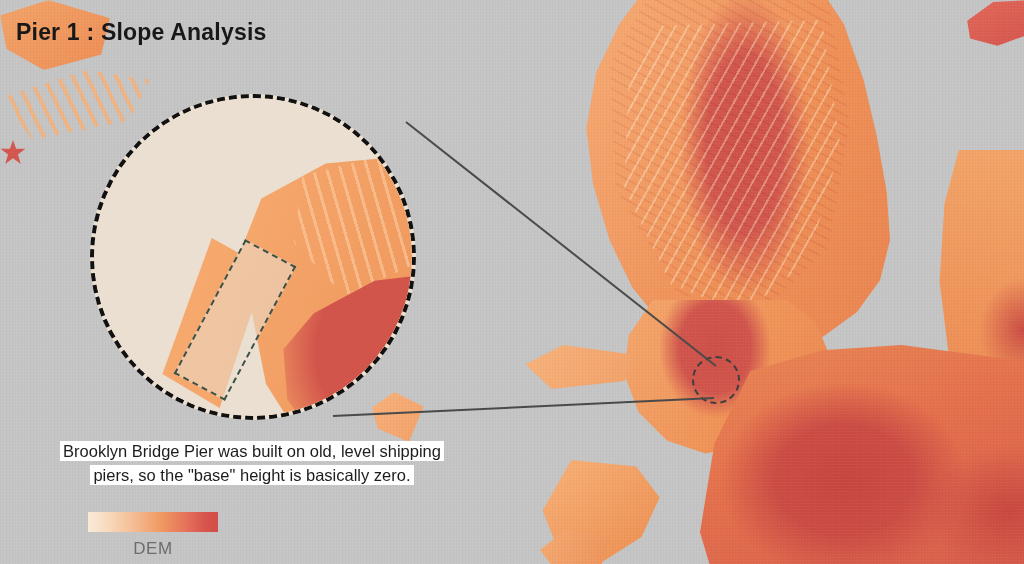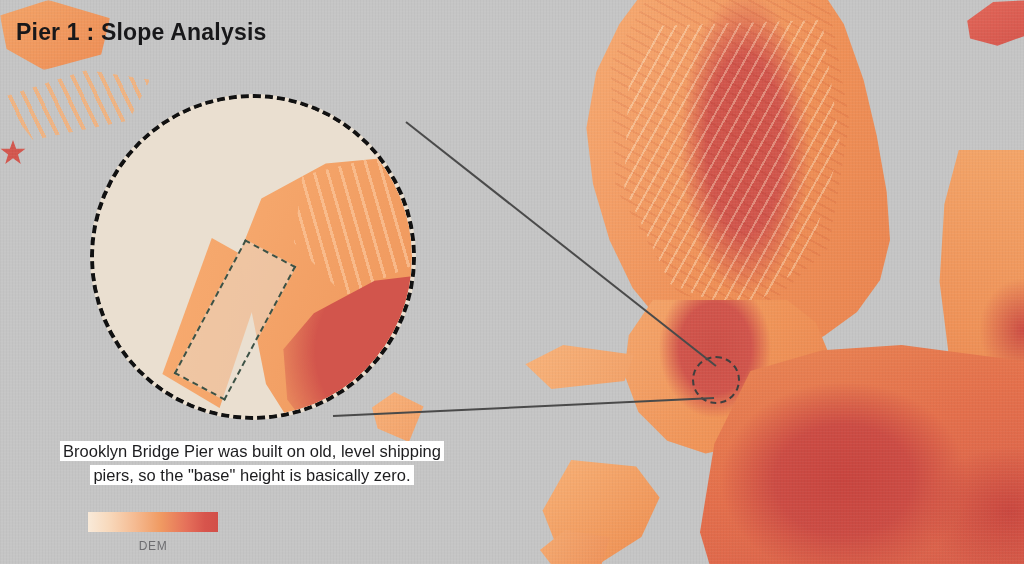--- a/index.html
+++ b/index.html
@@ -270,21 +270,21 @@
     width: 130px;
   }
   #legend-bar {
     width: 130px;
     height: 20px;
     background: linear-gradient(90deg, #f9ead9 0%, #f8d9bc 16%, #f5bb92 36%, #f09a62 56%, #e5705a 76%, #d7544c 90%, #d24f49 100%);
   }
   #legend-label {
     margin-top: 7px;
     text-align: center;
-    font-size: 12px;
+    font-size: 17px;
     color: #6d6d70;
     letter-spacing: 0.6px;
   }
 
   
   #dither {
     position: absolute;
     inset: 0;
     pointer-events: none;
     background-image:

